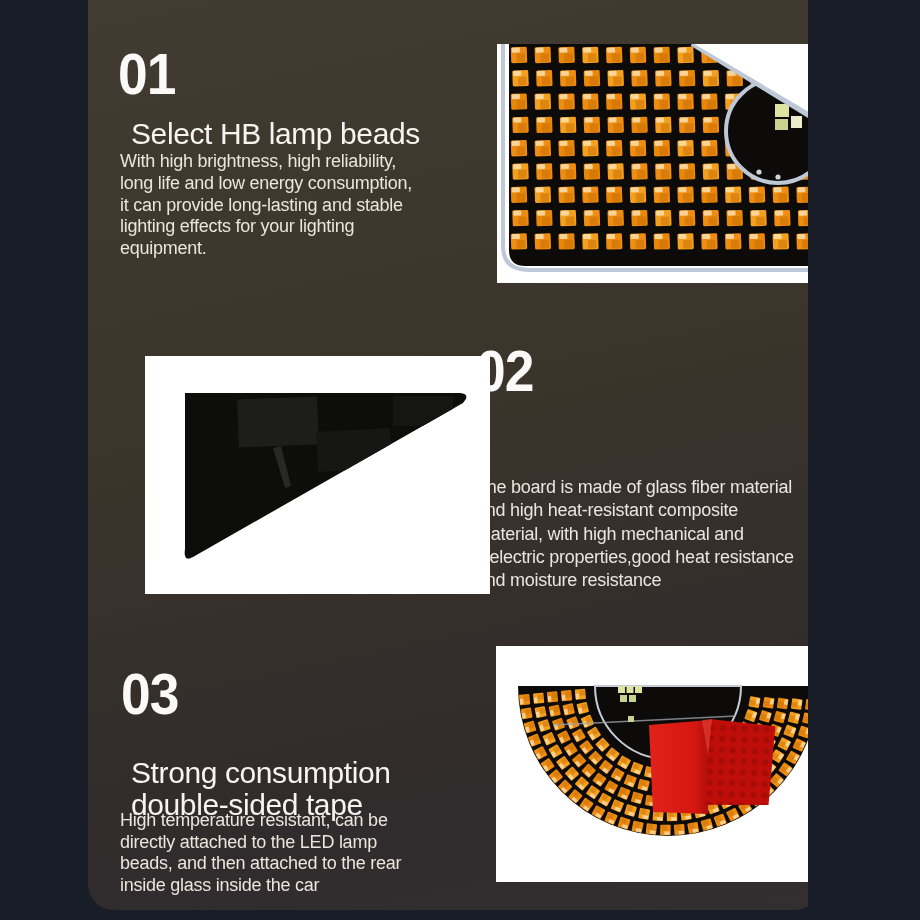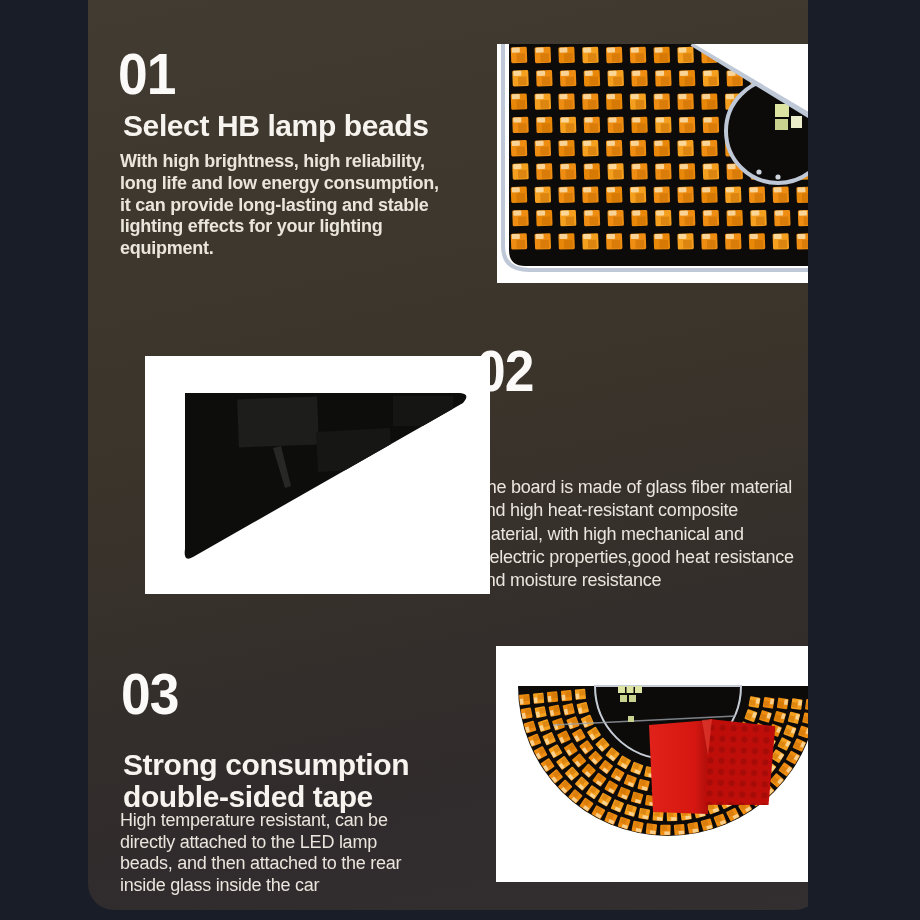--- a/index.html
+++ b/index.html
@@ -6,27 +6,27 @@
   .stage{position:relative;width:808px;height:920px;overflow:hidden;
          font-family:"Liberation Sans","DejaVu Sans",sans-serif;background:#181d28;}
   .panel{position:absolute;left:88px;top:0;width:733px;height:910px;
          border-radius:0 0 26px 26px;
          background:linear-gradient(168deg,#423b31 0%,#3b342b 45%,#302b2c 82%,#332e2f 100%);}
   .num{position:absolute;margin:0;font-weight:700;color:#fbfaf8;font-size:58px;
        line-height:1;letter-spacing:-1px;transform:scaleX(.92);transform-origin:left top;}
   .n1{left:118px;top:45px;}
   .n2{left:476px;top:342px;}
   .n3{left:121px;top:665px;}
-  .head{position:absolute;margin:4px;font-weight:700;color:#f7f4ef;font-size:30px;
+  .head{position:absolute;margin:12px;font-weight:400;color:#f7f4ef;font-size:30px;
         line-height:35px;white-space:pre-line;letter-spacing:-0.4px;}
   .h1{left:119px;top:104px;}
   .h3{left:119px;top:745px;line-height:32px;}
   .body{position:absolute;margin:0;color:#eae5dd;font-size:18px;line-height:21.8px;
         white-space:pre-line;letter-spacing:-0.25px;}
-  .b1{left:120px;top:151px;width:362px;font-weight:bold;}
+  .b1{left:120px;top:151px;width:362px;}
   .b2{left:476px;top:476px;width:364px;line-height:23.3px;}
   .b3{left:120px;top:810px;width:344px;line-height:21.5px;}
   .fig{position:absolute;background:#fff;}
   .f1{left:457px;top:28px;width:347px;height:239px;}
   .f2{left:105px;top:340px;width:345px;height:238px;}
   .f3{left:456px;top:630px;width:344px;height:236px;}
   .fig svg{display:block;width:100%;height:100%;}
 </style>
 </head>
 <body>

